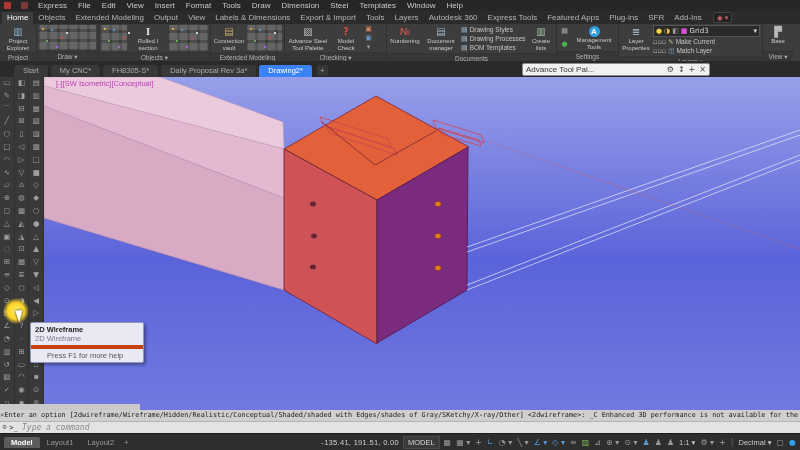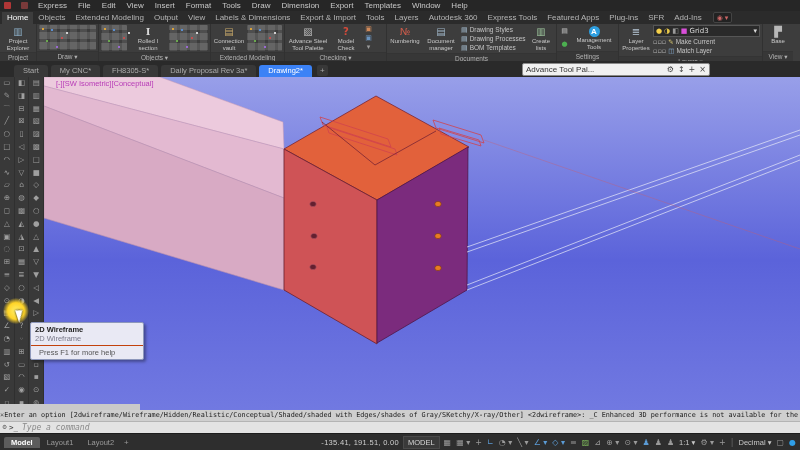--- a/index.html
+++ b/index.html
@@ -68,21 +68,21 @@
   #vplabel{left:12px;top:2px;font-size:7.5px;z-index:5}
   #glow{left:3px;top:221px;width:26px;height:26px;border-radius:50%;z-index:20;
         background:radial-gradient(circle,#ffef6a 0%,#ffd427 45%,rgba(255,210,0,0) 72%)}
   #cursor{left:17px;top:232px;width:0;height:0;border-left:7px solid #fff;border-bottom:11px solid transparent;
           border-top:2px solid transparent;transform:rotate(-18deg);z-index:22;
           filter:drop-shadow(0 0 1px #000)}
   #tooltip{left:30px;top:245px;width:112px;background:#e9e9f4;border:1px solid #8d97bb;border-radius:2px;
            z-index:21;font-size:7.5px;color:#222;box-shadow:2px 2px 3px rgba(0,0,0,.35)}
   #tooltip .tt1{padding:2px 4px 0 4px;font-weight:bold}
   #tooltip .tt2{padding:0 4px 2px 4px;color:#7a7a8a}
-  #tooltip .tt3{border-top:1px solid #c2410c;padding:2px 8px;color:#555}
+  #tooltip .tt3{border-top:4px solid #c2410c;padding:2px 16px;color:#555}
   
   #cmdstep{left:0;top:404px;width:140px;height:6px;background:#c9c9c9}
   #cmdwin{left:0;top:410px;width:800px;height:23px;background:#cfcfcf;display:flex;flex-direction:column;
           font-family:"DejaVu Sans Mono",monospace}
   #cmdhist{height:11px;display:flex;align-items:center;font-size:6.8px;color:#1c1c1c;white-space:nowrap}
   #cmdhist .rail{width:9px;text-align:center;color:#555;font-size:7px}
   #cmdline{height:12px;background:#e3e3e3;border-top:1px solid #b4b4b4;display:flex;align-items:center;
            font-size:8px;color:#8a8a8a}
   #cmdline .rail{width:9px;text-align:center;color:#666;font-size:7px}
   #cmdline .prompt{color:#444;font-size:7.5px;margin-right:4px}
@@ -109,21 +109,21 @@
   <span id="menubar-items" style="display:flex;gap:11px">
       <span class="menu-item">Express</span>
       <span class="menu-item">File</span>
       <span class="menu-item">Edit</span>
       <span class="menu-item">View</span>
       <span class="menu-item">Insert</span>
       <span class="menu-item">Format</span>
       <span class="menu-item">Tools</span>
       <span class="menu-item">Draw</span>
       <span class="menu-item">Dimension</span>
-      <span class="menu-item">Export</span>
+      <span class="menu-item">Steel</span>
       <span class="menu-item">Templates</span>
       <span class="menu-item">Window</span>
       <span class="menu-item">Help</span>
     </span>
 </div>
 
 <div id="ribbontabs" class="abs">
   <span id="rtabs" style="display:flex">
       <span class="rtab active">Home</span>
       <span class="rtab">Objects</span>

